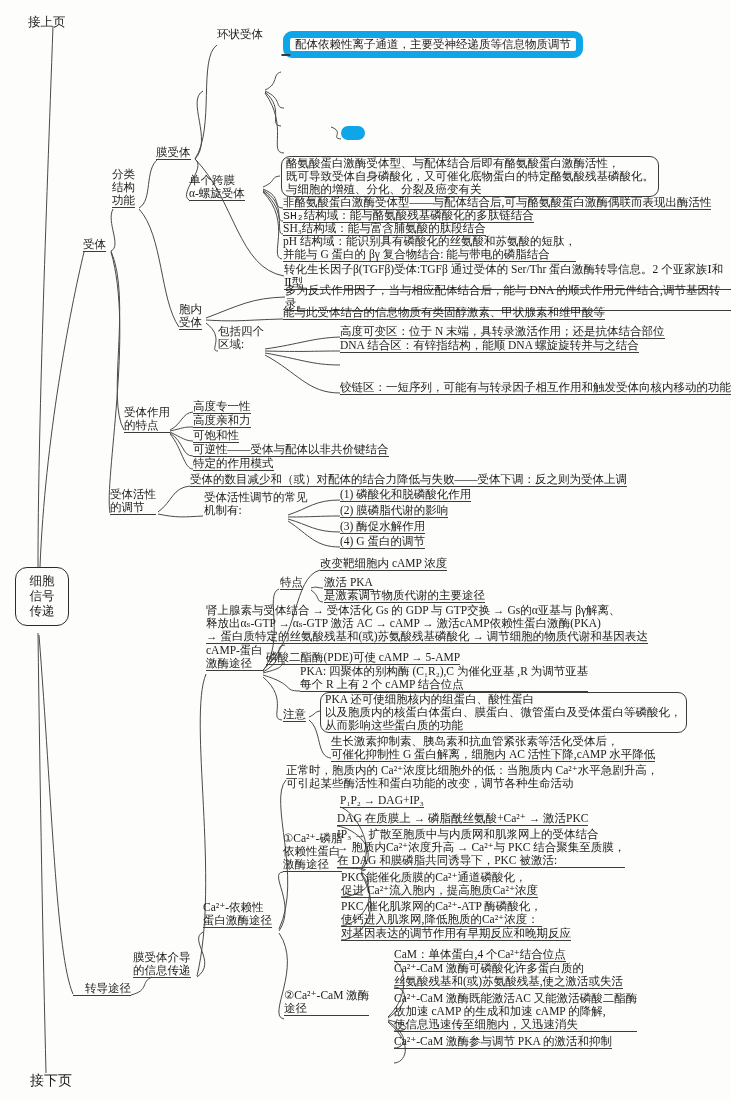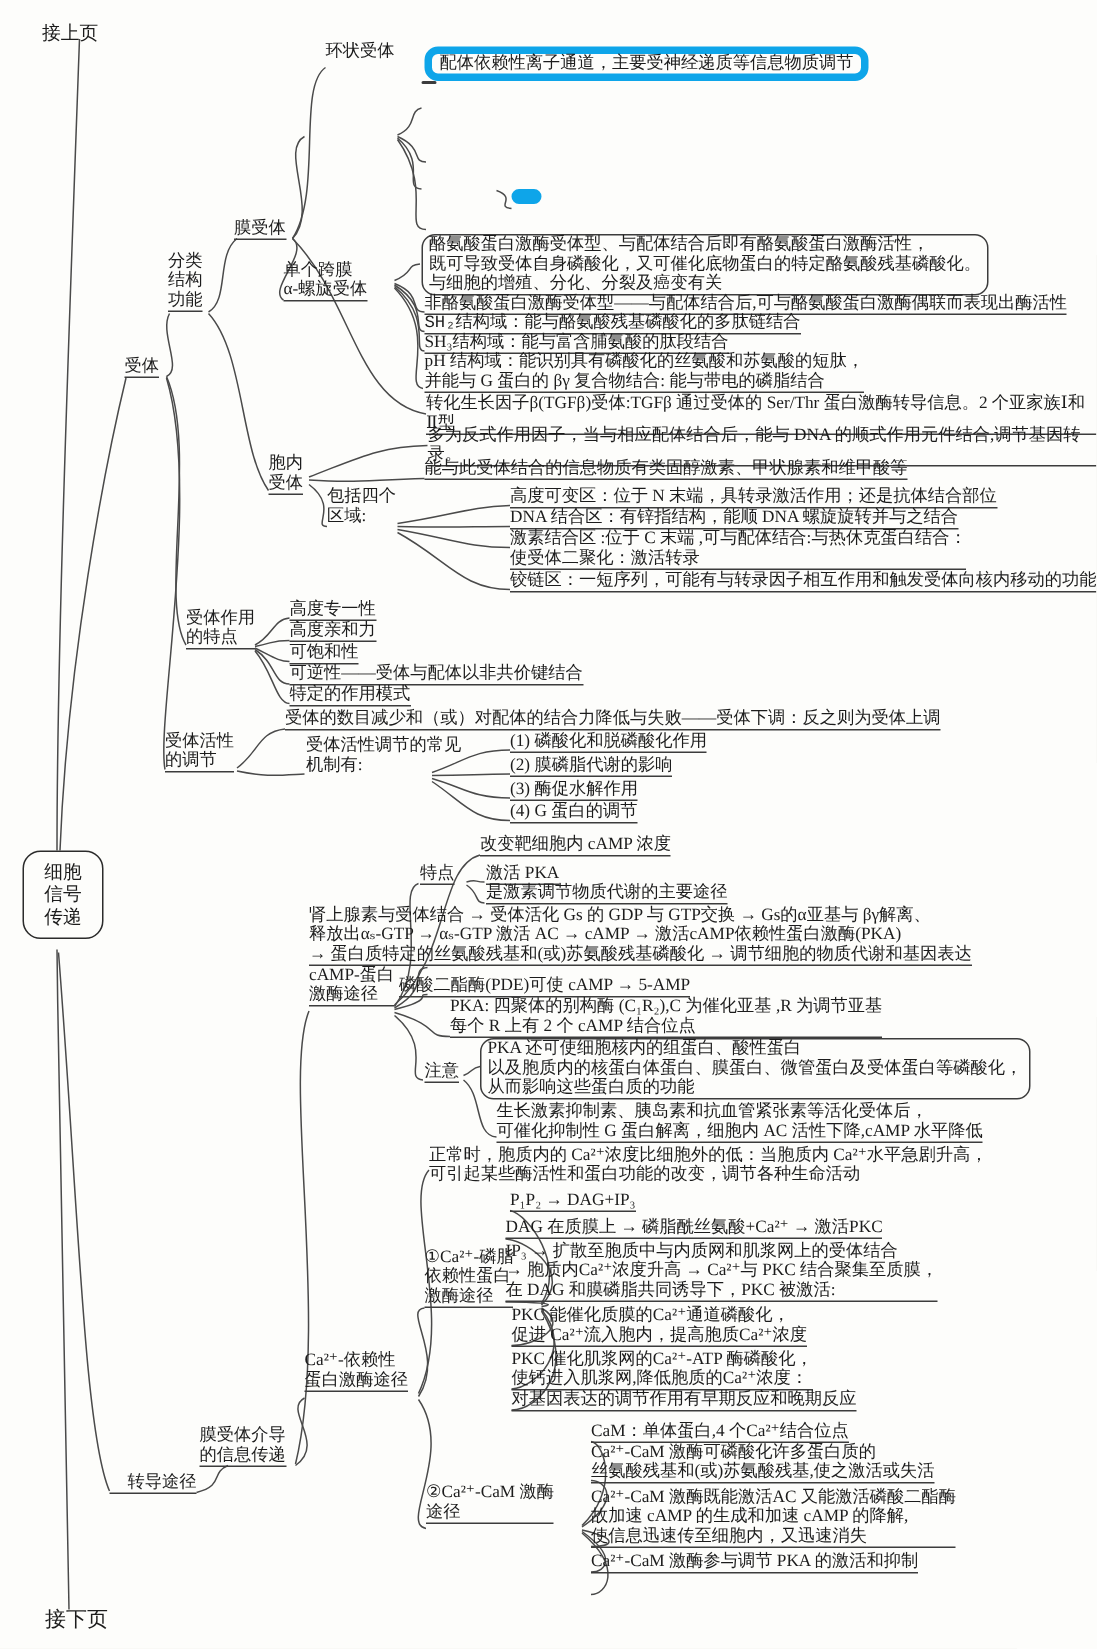--- a/index.html
+++ b/index.html
@@ -1,21 +1,21 @@
 <!DOCTYPE html>
 <html><head>
 <meta charset="utf-8">
 <style>
   html,body{margin:0;padding:0;background:#f5f5f2;}
   #page{position:relative;width:731px;height:1099px;background:#fdfdfb;overflow:hidden;
         font-family:"Liberation Serif","DejaVu Serif",serif;color:#1c1c1c;}
   .t{position:absolute;white-space:pre-line;font-size:11.5px;line-height:13px;z-index:2;}
   .u{border-bottom:1px solid #3c3c3c;padding-bottom:0px;}
   .bub{border:1px solid #3c3c3c;border-radius:9px;padding:0px 4px;background:#fdfdfb;}
-  .stadium{border:5px solid #0ea5e9;border-radius:9px;padding:0 5px;background:#fdfdfb;}
+  .stadium{border:7px solid #0ea5e9;border-radius:9px;padding:0 5px;background:#fdfdfb;}
   .rootbox{border:1.4px solid #2b2b2b;border-radius:12px;width:44px;text-align:center;
            padding:6px 4px;font-size:12.5px;line-height:15px;background:#fdfdfb;}
   svg#wires{position:absolute;left:0;top:0;z-index:1;}
   svg#wires path{fill:none;stroke:#4a4a4a;stroke-width:1;}
 </style>
 </head>
 <body>
 
 <div id="page">
 
@@ -143,22 +143,20 @@
   <div class="t u" style="left:284px;top:263px;">转化生长因子β(TGFβ)受体:TGFβ 通过受体的 Ser/Thr 蛋白激酶转导信息。2 个亚家族Ⅰ和Ⅱ型</div>
 
   <div class="t u" style="left:179px;top:303px;">胞内
 受体</div>
   <div class="t u" style="left:285px;top:284px;">多为反式作用因子，当与相应配体结合后，能与 DNA 的顺式作用元件结合,调节基因转录。</div>
   <div class="t u" style="left:283px;top:306px;">能与此受体结合的信息物质有类固醇激素、甲状腺素和维甲酸等</div>
   <div class="t" style="left:218px;top:325px;">包括四个
 区域:</div>
   <div class="t u" style="left:340px;top:325px;">高度可变区：位于 N 末端，具转录激活作用；还是抗体结合部位</div>
   <div class="t u" style="left:340px;top:339px;">DNA 结合区：有锌指结构，能顺 DNA 螺旋旋转并与之结合</div>
-  <div class="t u" style="left:340px;top:353px;">激素结合区 :位于 C 末端 ,可与配体结合:与热休克蛋白结合：
-使受体二聚化：激活转录</div>
   <div class="t u" style="left:340px;top:381px;">铰链区：一短序列，可能有与转录因子相互作用和触发受体向核内移动的功能</div>
 
   <div class="t u" style="left:124px;top:406px;">受体作用
 的特点</div>
   <div class="t u" style="left:193px;top:400px;">高度专一性</div>
   <div class="t u" style="left:193px;top:414px;">高度亲和力</div>
   <div class="t u" style="left:193px;top:429px;">可饱和性</div>
   <div class="t u" style="left:193px;top:443px;">可逆性——受体与配体以非共价键结合</div>
   <div class="t u" style="left:193px;top:457px;">特定的作用模式</div>
 

